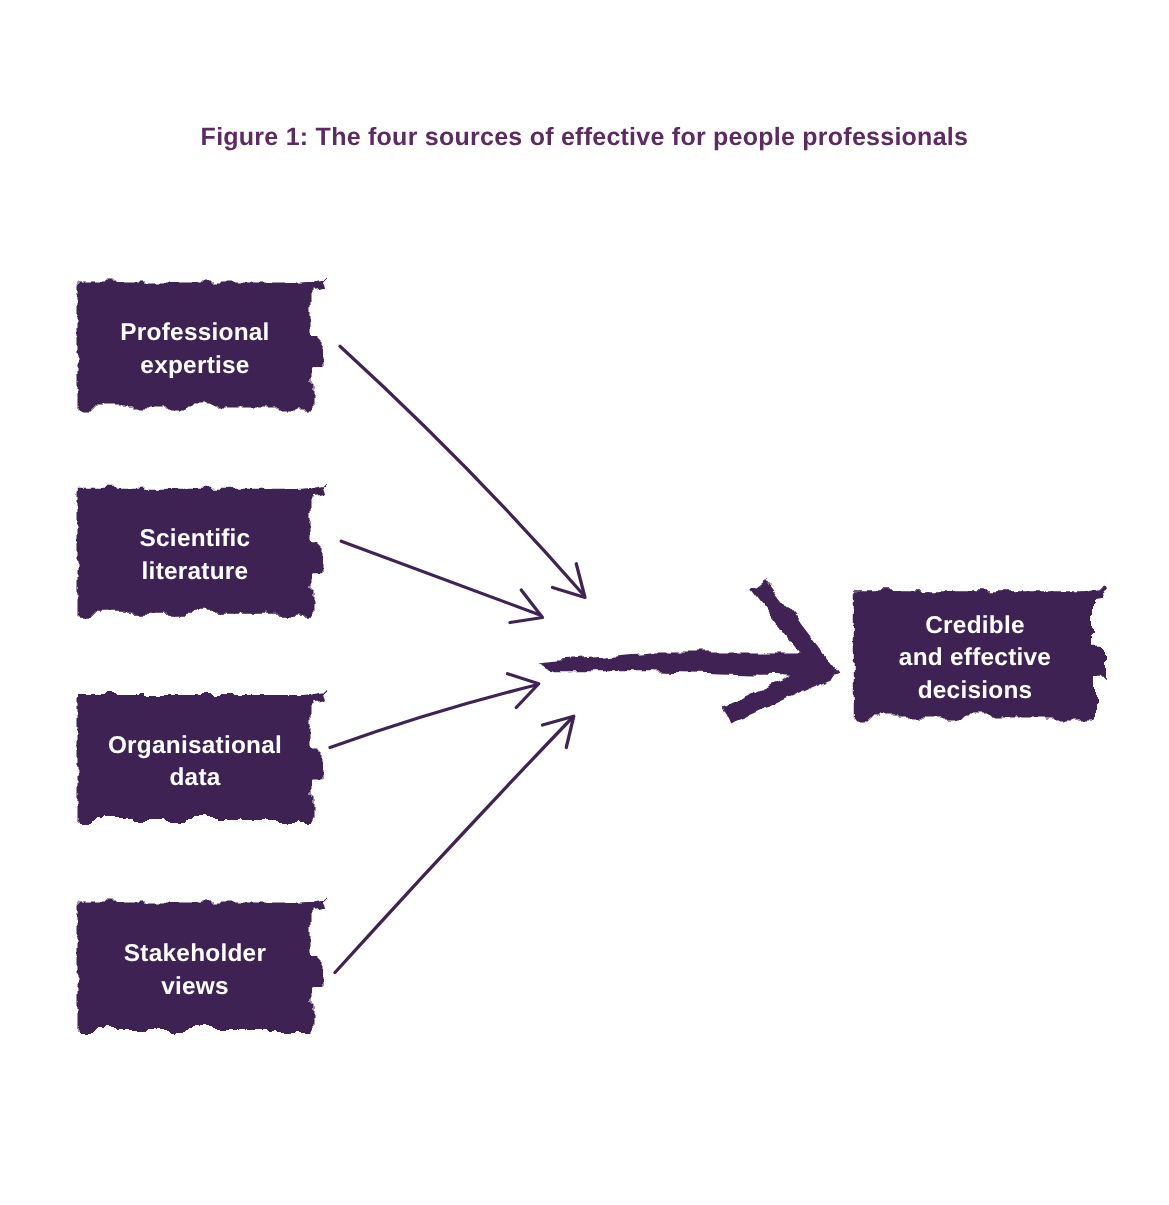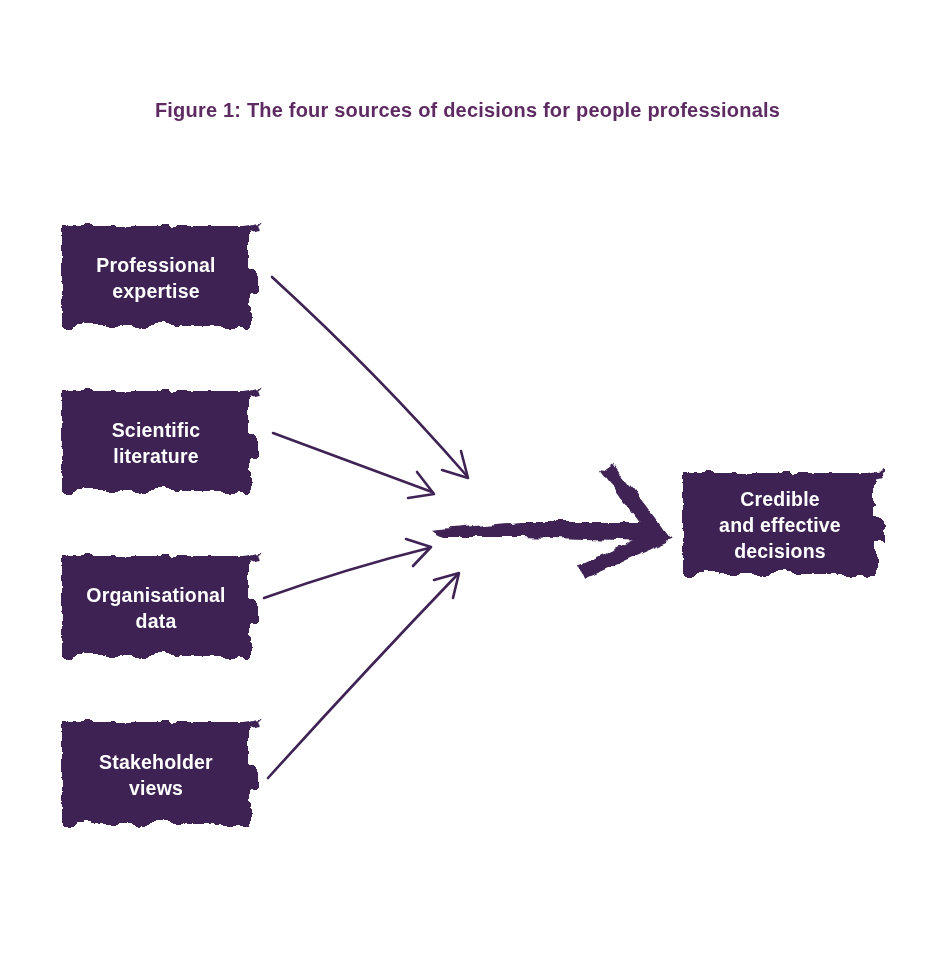--- a/index.html
+++ b/index.html
@@ -43,21 +43,21 @@
     stroke-width: 2.6;
     stroke-linecap: round;
     stroke-linejoin: round;
   }
 </style>
 </head>
 <body>
 
 <div class="canvas">
 
-  <div class="figure-title">Figure 1: The four sources of decisions for people professionals</div>
+  <div class="figure-title">Figure 1: The four sources of effective for people professionals</div>
 
   <svg class="diagram-svg" width="935" height="964" viewBox="0 0 935 964">
     <defs>
       <filter id="roughBox" x="-15%" y="-30%" width="135%" height="165%">
         <feTurbulence type="fractalNoise" baseFrequency="0.055" numOctaves="4" seed="7" result="n"></feTurbulence>
         <feDisplacementMap in="SourceGraphic" in2="n" scale="13" xChannelSelector="R" yChannelSelector="G"></feDisplacementMap>
       </filter>
       <filter id="roughStroke" x="-25%" y="-45%" width="150%" height="190%">
         <feTurbulence type="fractalNoise" baseFrequency="0.06" numOctaves="3" seed="3" result="n"></feTurbulence>
         <feDisplacementMap in="SourceGraphic" in2="n" scale="8" xChannelSelector="R" yChannelSelector="G"></feDisplacementMap>

